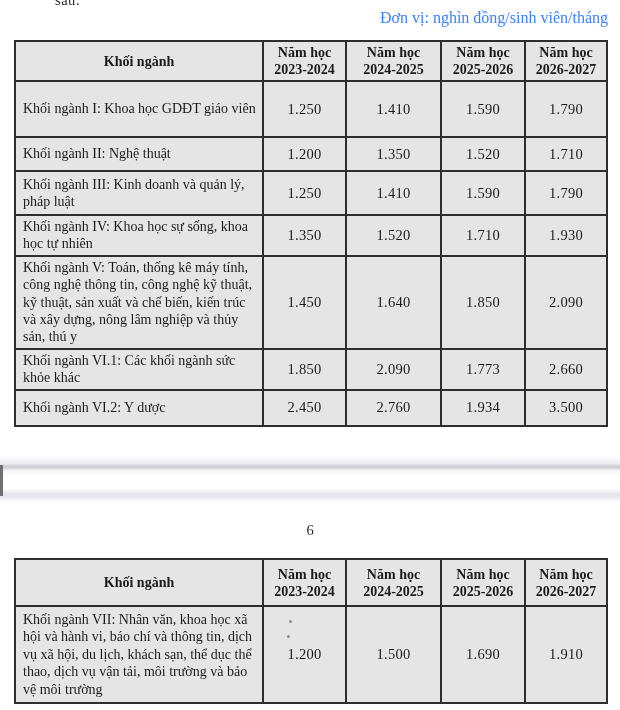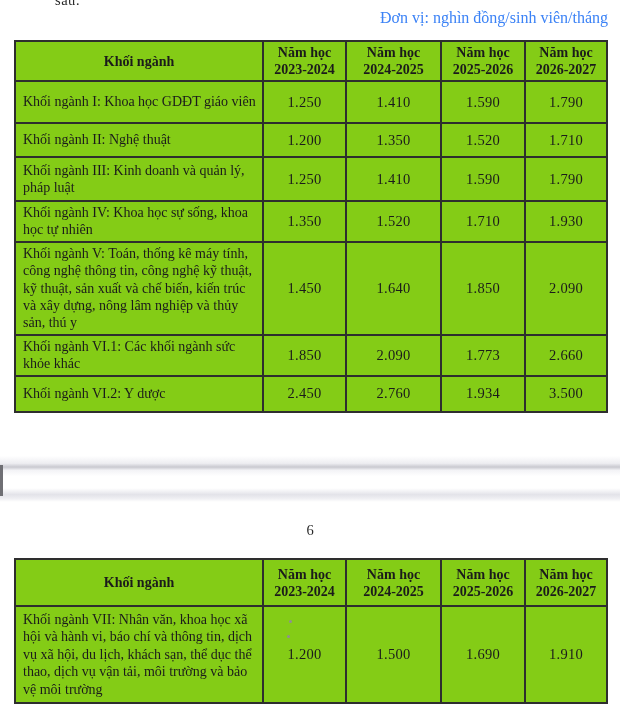--- a/index.html
+++ b/index.html
@@ -17,21 +17,21 @@
   }
   .unit-label {
     position:absolute; top:9px; right:12px;
     font-size:16px; color:#3b82f6;
   }
   table.fee-table {
     position:absolute;
     border-collapse:collapse;
     table-layout:fixed;
     width:592px; left:14px;
-    background:#84cc16;
+    background:#e5e5e5;
   }
   table.t1 { top:40px; }
   table.t2 { top:558px; }
   .fee-table th, .fee-table td {
     border:2px solid #2e2e2e;
     overflow:hidden;
   }
   .fee-table th {
     font-weight:bold; font-size:14px; line-height:17px;
     text-align:center; vertical-align:middle;
@@ -95,21 +95,21 @@
       </th>
       <th>
         <div>Năm học</div>
         <div>2025-2026</div>
       </th>
       <th>
         <div>Năm học</div>
         <div>2026-2027</div>
       </th>
     </tr>
-    <tr style="height:42px">
+    <tr style="height:56px">
       <td class="cat">Khối ngành I: Khoa học GDĐT giáo viên</td>
       <td class="num">1.250</td>
       <td class="num">1.410</td>
       <td class="num">1.590</td>
       <td class="num">1.790</td>
     </tr>
     <tr style="height:34px">
       <td class="cat">Khối ngành II: Nghệ thuật</td>
       <td class="num">1.200</td>
       <td class="num">1.350</td>

